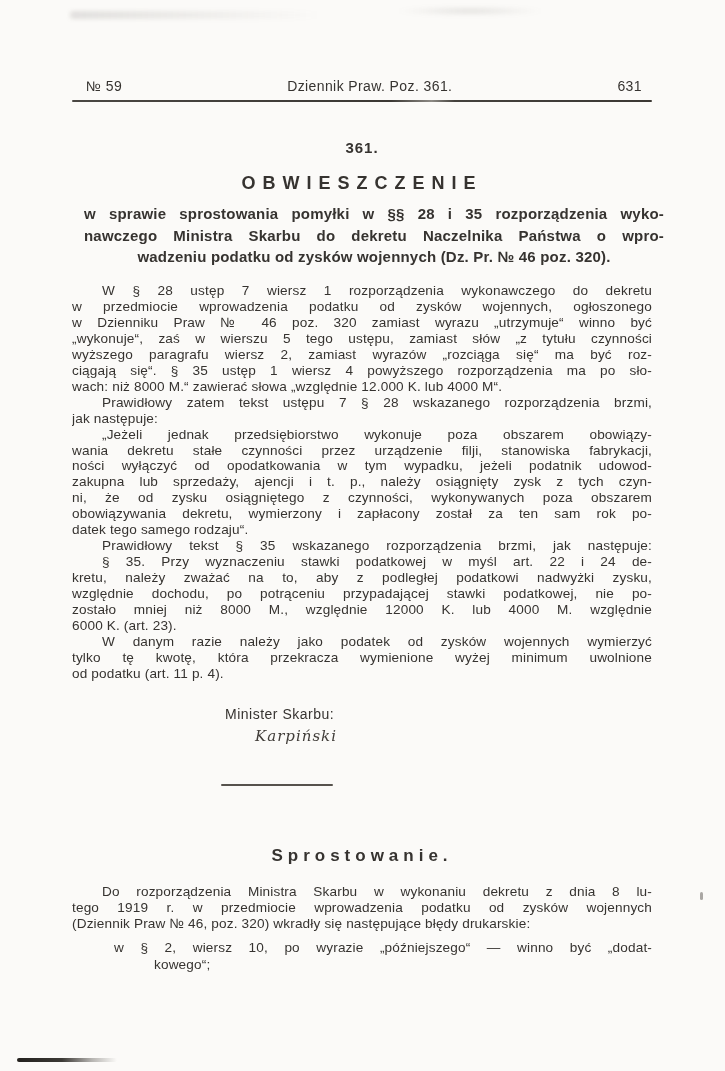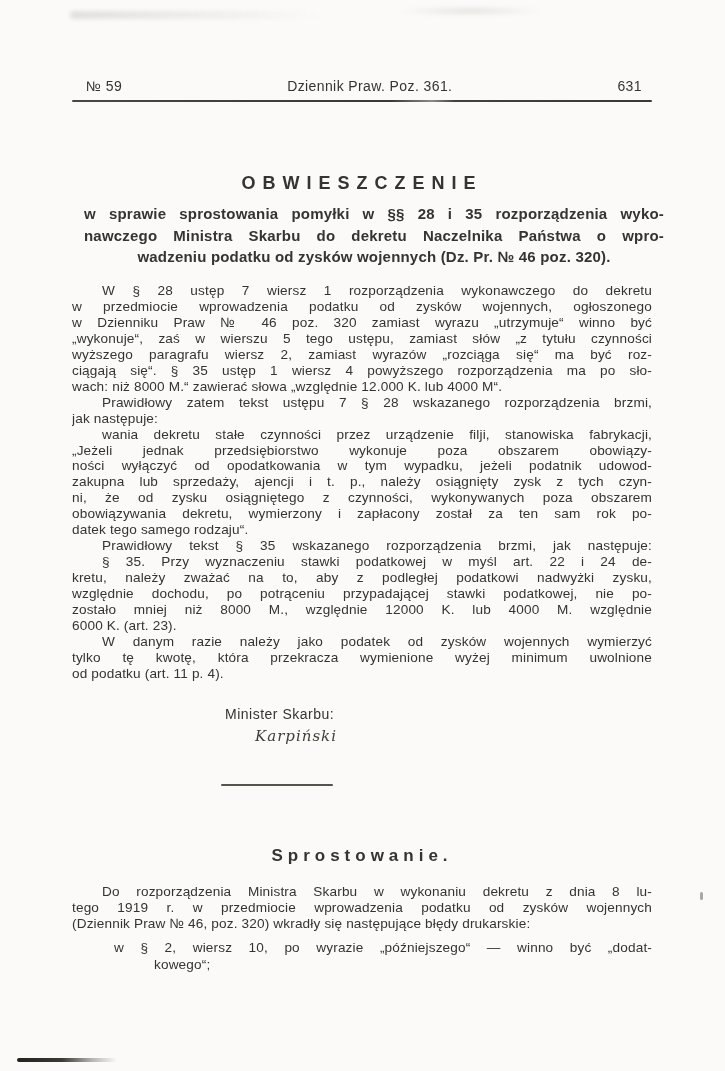--- a/index.html
+++ b/index.html
@@ -69,20 +69,21 @@
   <div class="smudge s1"></div>
   <div class="smudge s2"></div>
 
   <div class="blk header">
     <span>№ 59</span>
     <span>Dziennik Praw. Poz. 361.</span>
     <span>631</span>
   </div>
   <div class="blk rule"></div>
 
+  <div class="blk artnum">361.</div>
   <div class="blk title">OBWIESZCZENIE</div>
 
   <div class="blk subtitle">
       <div class="line">w sprawie sprostowania pomyłki w §§ 28 i 35 rozporządzenia wyko-</div>
       <div class="line">nawczego Ministra Skarbu do dekretu Naczelnika Państwa o wpro-</div>
       <div class="line last">wadzeniu podatku od zysków wojennych (Dz. Pr. № 46 poz. 320).</div>
     </div>
 
   <div class="blk bodytext">
     <div class="para indent">
@@ -92,22 +93,22 @@
         <div class="line">„wykonuje“, zaś w wierszu 5 tego ustępu, zamiast słów „z tytułu czynności</div>
         <div class="line">wyższego paragrafu wiersz 2, zamiast wyrazów „rozciąga się“  ma być roz-</div>
         <div class="line">ciągają się“.  § 35 ustęp 1 wiersz 4 powyższego rozporządzenia ma po sło-</div>
         <div class="line last">wach: niż 8000 M.“ zawierać słowa „względnie 12.000 K. lub 4000 M“.</div>
       </div>
     <div class="para indent">
         <div class="line">Prawidłowy zatem tekst ustępu 7 § 28 wskazanego rozporządzenia brzmi,</div>
         <div class="line last">jak następuje:</div>
       </div>
     <div class="para indent">
+        <div class="line">„Jeżeli jednak przedsiębiorstwo wykonuje poza obszarem obowiązy-</div>
         <div class="line">wania dekretu stałe czynności przez urządzenie filji,  stanowiska fabrykacji,</div>
-        <div class="line">„Jeżeli jednak przedsiębiorstwo wykonuje poza obszarem obowiązy-</div>
         <div class="line">ności wyłączyć od opodatkowania w tym wypadku, jeżeli podatnik udowod-</div>
         <div class="line">zakupna lub sprzedaży, ajencji i t. p., należy osiągnięty zysk  z tych czyn-</div>
         <div class="line">ni, że od zysku osiągniętego z czynności, wykonywanych poza obszarem</div>
         <div class="line">obowiązywania dekretu, wymierzony i zapłacony został za ten sam rok po-</div>
         <div class="line last">datek tego samego rodzaju“.</div>
       </div>
     <div class="para indent force-just">
         <div class="line last">Prawidłowy tekst § 35 wskazanego rozporządzenia brzmi, jak następuje:</div>
       </div>
     <div class="para indent">

